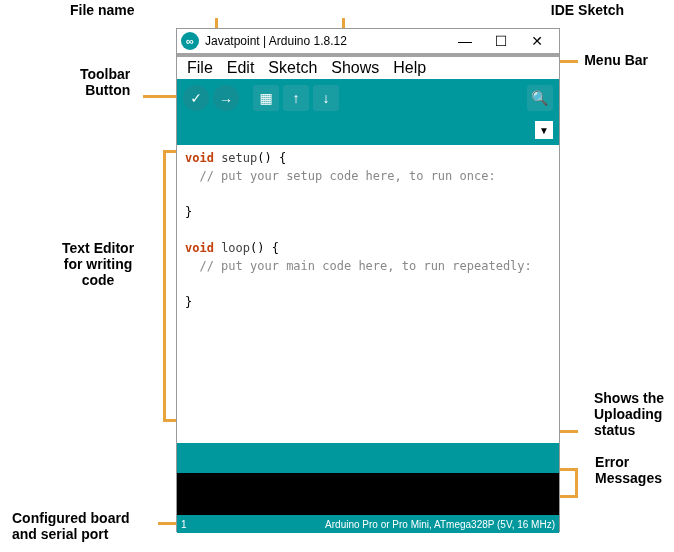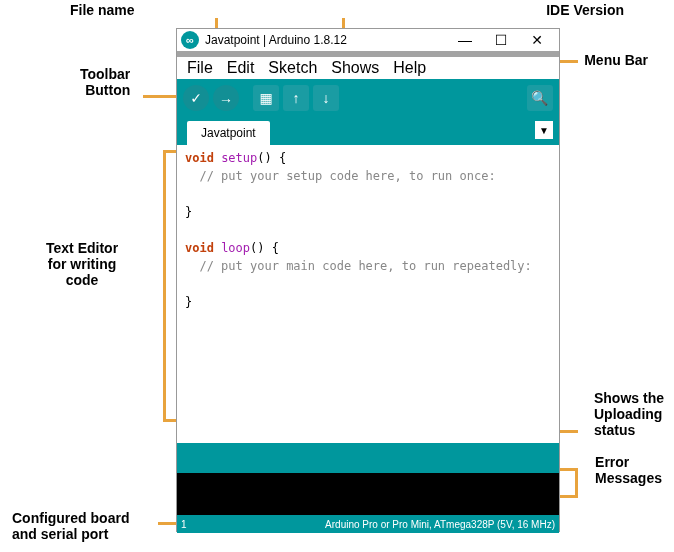--- a/index.html
+++ b/index.html
@@ -3,28 +3,28 @@
 <meta charset="utf-8">
 <style>
   * { box-sizing: border-box; margin: 0; padding: 0; }
   body { font-family: Arial, sans-serif; background: #fff; width: 674px; height: 552px; position: relative; }
   
   .annotation { position: absolute; font-weight: bold; font-size: 14px; color: #000; }
   .ann-filename { top: 2px; left: 70px; }
   .ann-ideversion { top: 2px; right: 50px; }
   .ann-menubar { top: 52px; right: 26px; }
   .ann-toolbar { top: 66px; left: 80px; text-align: right; }
-  .ann-texteditor { top: 240px; left: 46px; text-align: center; }
+  .ann-texteditor { top: 240px; left: 62px; text-align: center; }
   .ann-uploadstatus { top: 390px; right: 10px; text-align: left; }
   .ann-errormsg { top: 454px; right: 12px; text-align: left; }
   .ann-boardport { top: 510px; left: 12px; text-align: left; }
 
   .ide-window { position: absolute; left: 176px; top: 28px; width: 384px; height: 504px; border: 1px solid #999; background: #fff; }
   
-  .titlebar { height: 28px; background: #fff; display: flex; align-items: center; padding: 0 4px; border-bottom: 6px solid #a3a3a3; }
+  .titlebar { height: 28px; background: #fff; display: flex; align-items: center; padding: 0 4px; border-bottom: 4px solid #a3a3a3; }
   .arduino-logo { width: 18px; height: 18px; background: #00979d; border-radius: 50%; display: flex; align-items: center; justify-content: center; margin-right: 6px; }
   .arduino-logo::before { content: "∞"; color: #fff; font-size: 11px; font-weight: bold; }
   .title-text { font-size: 12px; flex: 1; }
   .win-controls { display: flex; gap: 0; }
   .win-btn { width: 36px; height: 24px; display: flex; align-items: center; justify-content: center; font-size: 14px; cursor: default; }
   
   .menubar { height: 22px; background: #fff; display: flex; align-items: center; padding: 0 4px; gap: 2px; }
   .menu-item { font-size: 16px; padding: 2px 6px; cursor: default; }
   
   .toolbar { height: 38px; background: #00979d; display: flex; align-items: center; padding: 0 6px; gap: 4px; }
@@ -34,21 +34,21 @@
   
   .tab-bar { height: 28px; background: #00979d; display: flex; align-items: flex-end; padding-left: 10px; position: relative; }
   .tab { background: #fff; padding: 5px 14px; font-size: 12px; border-radius: 2px 2px 0 0; }
   .tab-dropdown { position: absolute; right: 6px; top: 4px; width: 18px; height: 18px; background: #fff; display: flex; align-items: center; justify-content: center; font-size: 10px; cursor: pointer; }
   
   .editor { height: 298px; background: #fff; padding: 4px 8px; font-family: "Consolas", monospace; font-size: 12px; overflow-y: scroll; position: relative; white-space: pre; line-height: 1.5; }
   .editor::-webkit-scrollbar { width: 16px; }
   .editor::-webkit-scrollbar-track { background: #f0f0f0; }
   .editor::-webkit-scrollbar-thumb { background: #c0c0c0; }
   .kw-type { color: #c2410c; font-weight: bold; }
-  .kw-func { color: #a21caf; }
+  .kw-func { color: #404040; }
   .comment { color: #888; }
   
   .status-bar { height: 30px; background: #00979d; }
   
   .console { height: 42px; background: #000; }
   
   .footer { height: 18px; background: #00979d; display: flex; align-items: center; color: #fff; font-size: 10px; padding: 0 4px; }
   .footer-line { margin-right: auto; }
   .footer-board { }
 
@@ -60,21 +60,21 @@
   .co-toolbar { left: 143px; top: 95px; width: 36px; height: 3px; border-top-width: 3px; }
   .co-editor { left: 163px; top: 150px; width: 14px; height: 272px; border-left-width: 3px; border-top-width: 3px; border-bottom-width: 3px; }
   .co-upload { right: 96px; top: 430px; width: 20px; height: 3px; border-top-width: 3px; }
   .co-error { right: 96px; top: 468px; width: 20px; height: 30px; border-right-width: 3px; border-top-width: 3px; border-bottom-width: 3px; }
   .co-board { left: 158px; top: 522px; width: 20px; height: 3px; border-top-width: 3px; }
 </style>
 </head>
 <body>
 
 <div class="annotation ann-filename">File name</div>
-<div class="annotation ann-ideversion">IDE Version</div>
+<div class="annotation ann-ideversion">IDE Sketch</div>
 <div class="annotation ann-menubar">Menu Bar</div>
 <div class="annotation ann-toolbar" style="white-space:pre-line">Toolbar
 Button</div>
 <div class="annotation ann-texteditor" style="white-space:pre-line">Text Editor
 for writing
 code</div>
 <div class="annotation ann-uploadstatus" style="white-space:pre-line">Shows the
 Uploading
 status</div>
 <div class="annotation ann-errormsg" style="white-space:pre-line">Error
@@ -128,21 +128,20 @@
     <div class="tool-btn sq">
         <span>↓</span>
       </div>
     <div class="tool-spacer"></div>
     <div class="tool-btn sq">
         <span>🔍</span>
       </div>
   </div>
 
   <div class="tab-bar">
-    <div class="tab">Javatpoint</div>
     <div class="tab-dropdown">
         <span>▼</span>
       </div>
   </div>
 
   <div class="editor"><span class="kw-type">void</span> <span class="kw-func">setup</span><span>() {</span>
 <span class="comment">  // put your setup code here, to run once:</span>
 <span></span>
 <span>}</span>
 <span></span>

